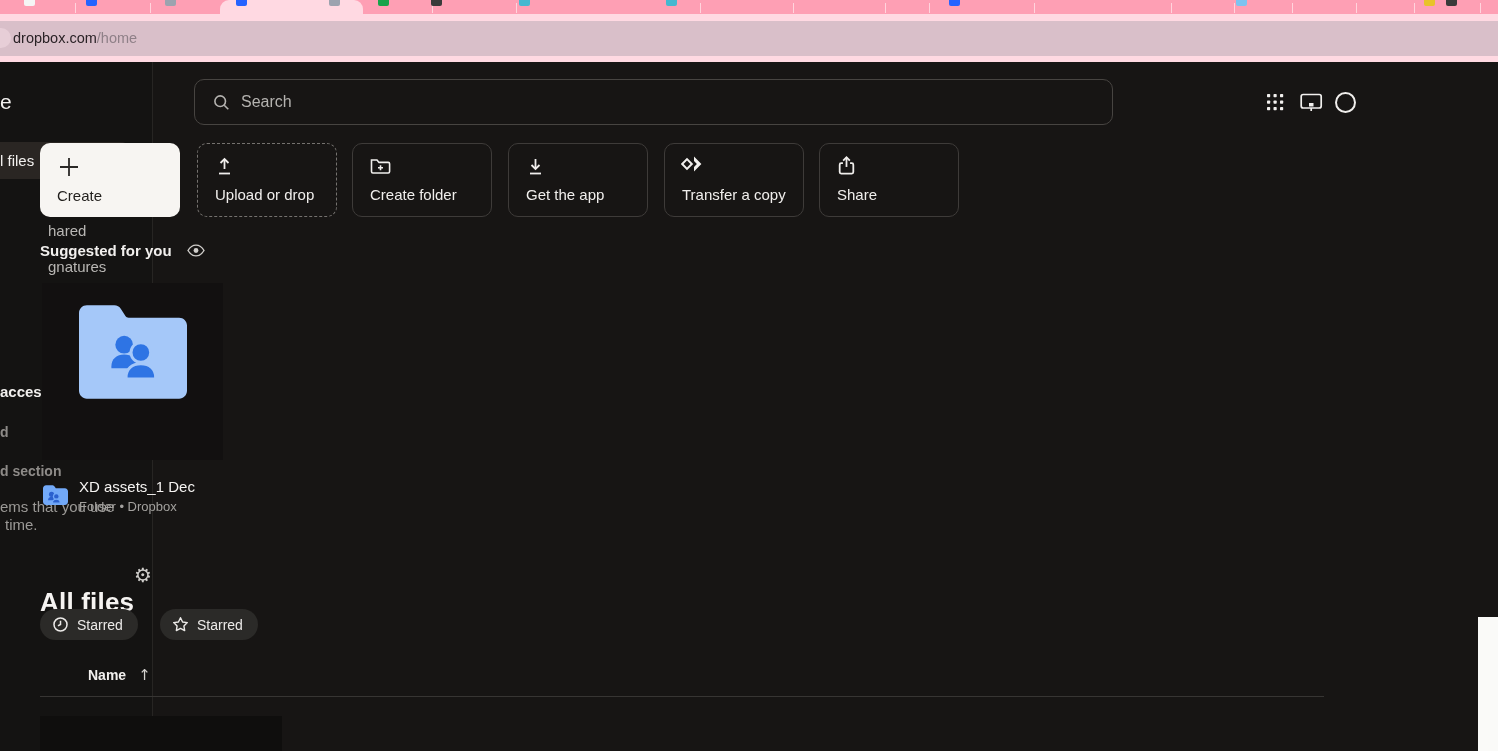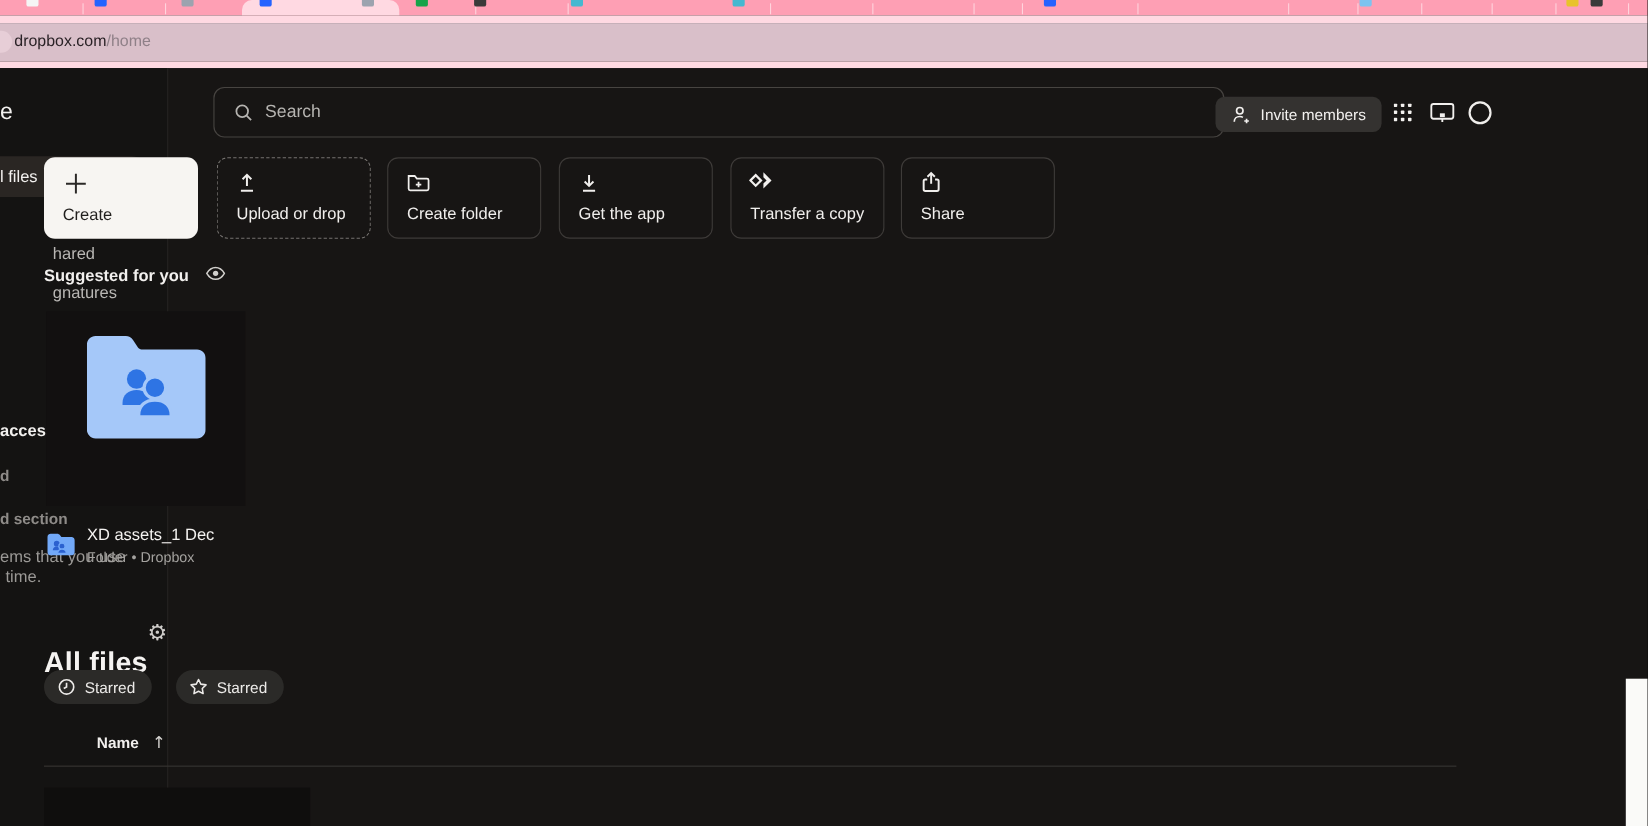--- a/index.html
+++ b/index.html
@@ -47,21 +47,21 @@
   
   .card { position:absolute; top:81px; width:140px; height:74px; border-radius:10px; color:#f0eeec; cursor:pointer; }
   .card .ic { position:absolute; left:16px; top:11px; }
   .card .lbl { position:absolute; left:17px; bottom:13px; font-size:15px; font-weight:500; white-space:nowrap;margin-top:20px; }
   .card.primary { background:#f7f5f2; color:#211f1d; }
   .card.dashed { border:1px dashed #75726f; }
   .card.outline { border:1px solid #3e3b39; }
   .c0{left:40px}.c1{left:197px}.c2{left:352px}.c3{left:508px}.c4{left:664px}.c5{left:819px}
 
   
-  .suggested { position:absolute; left:40px; top:180px; display:flex; gap:15px; }
+  .suggested { position:absolute; left:40px; top:180px; display:flex; align-items:center; gap:15px; }
   .suggested .t { font-size:15px; font-weight:700; color:#f2f0ee; }
   .folder-card { position:absolute; left:42px; top:221px; width:181px; height:177px; background:#121010; cursor:pointer; }
   .folder-card svg { position:absolute; left:37px; top:21px; }
   .file-ico { position:absolute; left:43px; top:422px; }
   .file-title { position:absolute; left:79px; top:416px; font-size:15px; color:#f5f3f1; }
   .file-meta { position:absolute; left:79px; top:437px; font-size:13px; color:#a3a19e; }
 
   
   .af-title { position:absolute; left:40px; top:497px; font-size:26px; font-weight:700; color:#f5f3f1; letter-spacing:.2px;margin-top:28px; }
   .gear { position:absolute; left:134px; top:501px; font-family:"DejaVu Sans",sans-serif; font-size:20px; color:#cfcdca; cursor:pointer; }
@@ -141,28 +141,20 @@
     </div>
 
     <div class="search">
       <svg width="17" height="17" viewBox="0 0 17 17" fill="none" stroke="#b5b3b0" stroke-width="1.6">
           <circle cx="7.2" cy="7.2" r="5.3"></circle>
           <path d="M11.2 11.2 L15.3 15.3"></path>
         </svg>
       <span class="ph">Search</span>
     </div>
 
-    <div class="invite-btn">
-      <svg width="19" height="19" viewBox="0 0 20 20" fill="none" stroke="#f2f0ee" stroke-width="1.6">
-          <circle cx="8.5" cy="6" r="3.1"></circle>
-          <path d="M3.2 16.6 C3.2 13.4 5.6 11.5 8.5 11.5 C9.7 11.5 10.7 11.8 11.5 12.3"></path>
-          <path d="M15 13.6 V18 M12.8 15.8 H17.2"></path>
-        </svg>
-      <span>Invite members</span>
-    </div>
     <div class="apps-icon">
       <svg width="17" height="17" viewBox="0 0 17 17" fill="#f2f0ee">
           <rect x="0" y="0" width="3.2" height="3.2" rx=".7"></rect>
           <rect x="6.5" y="0" width="3.2" height="3.2" rx=".7"></rect>
           <rect x="13" y="0" width="3.2" height="3.2" rx=".7"></rect>
           <rect x="0" y="6.5" width="3.2" height="3.2" rx=".7"></rect>
           <rect x="6.5" y="6.5" width="3.2" height="3.2" rx=".7"></rect>
           <rect x="13" y="6.5" width="3.2" height="3.2" rx=".7"></rect>
           <rect x="0" y="13" width="3.2" height="3.2" rx=".7"></rect>
           <rect x="6.5" y="13" width="3.2" height="3.2" rx=".7"></rect>

